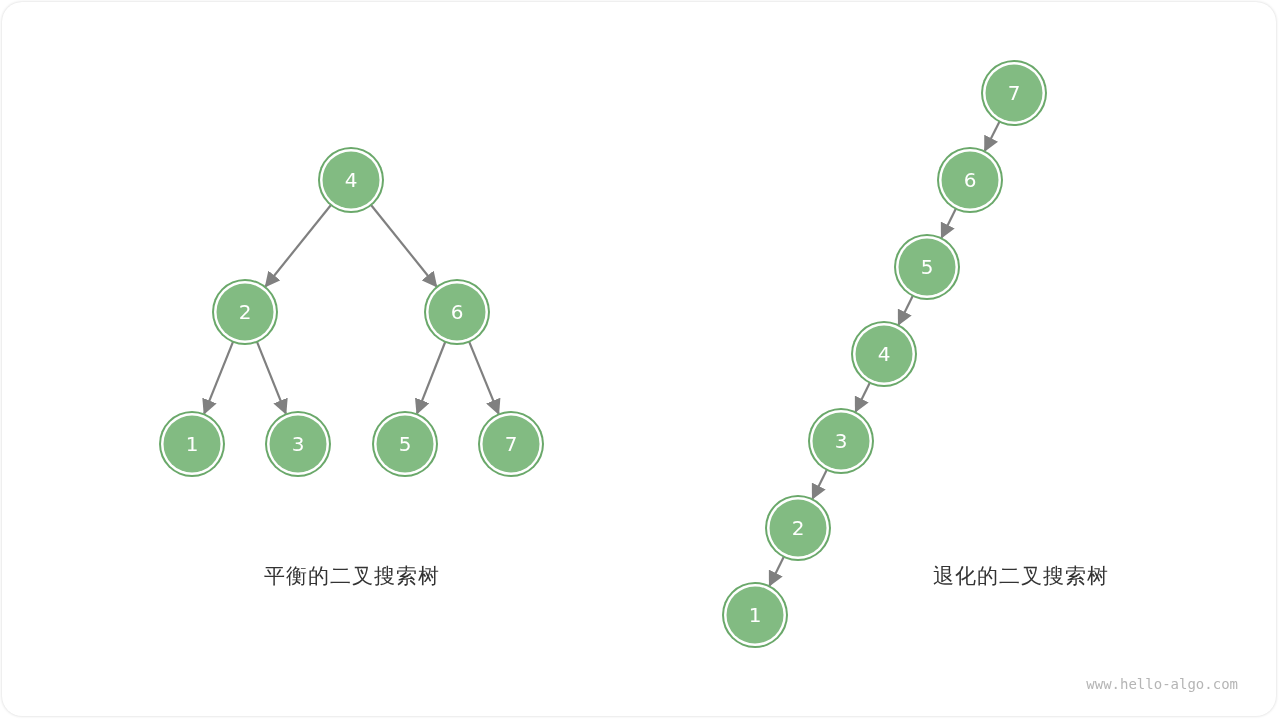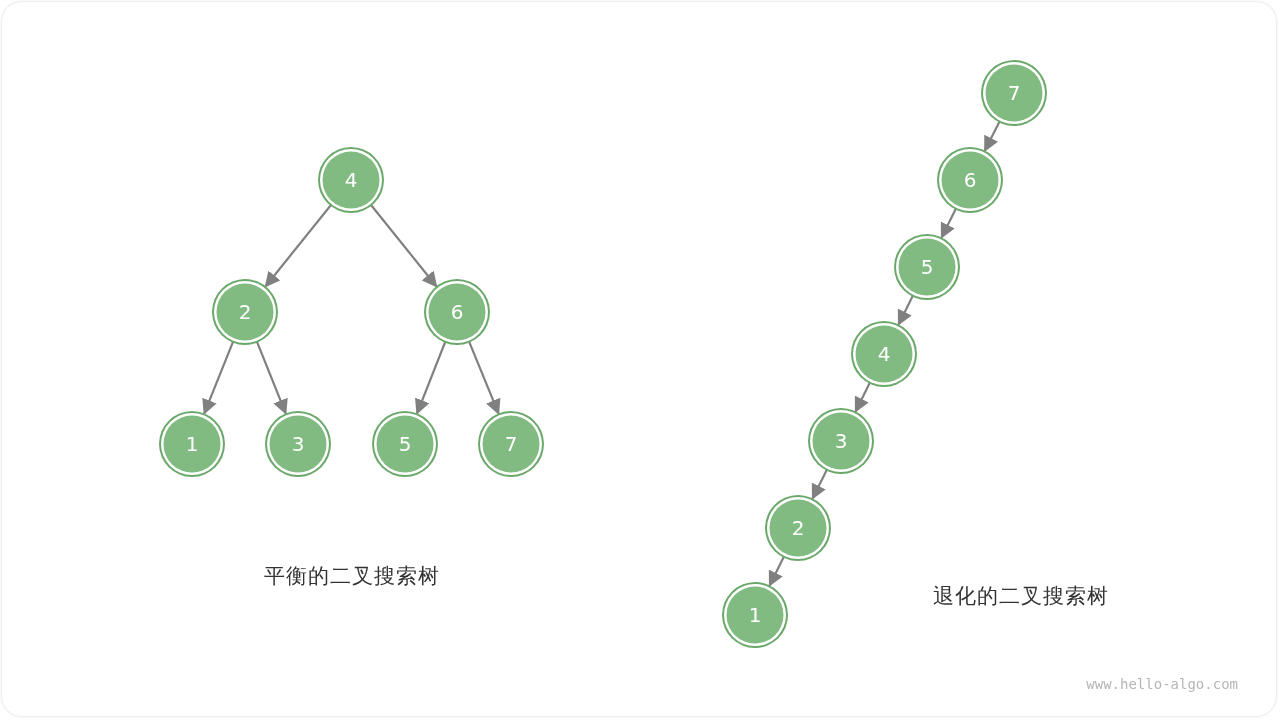--- a/index.html
+++ b/index.html
@@ -118,14 +118,14 @@
       <g>
         <circle cx="755" cy="615" r="33" fill="#6aa86a"></circle>
         <circle cx="755" cy="615" r="31" fill="#ffffff"></circle>
         <circle cx="755" cy="615" r="28.5" fill="#82bb82"></circle>
         <text x="755" y="622" text-anchor="middle" class="node-label">1</text>
       </g>
     </g>
 </svg>
 
 <div class="caption" style="left:352px; top:562px;">平衡的二叉搜索树</div>
-<div class="caption" style="left:1021px; top:582px;">退化的二叉搜索树</div>
+<div class="caption" style="left:1021px; top:562px;">退化的二叉搜索树</div>
 <div class="watermark">www.hello-algo.com</div>
 
 </body></html>

